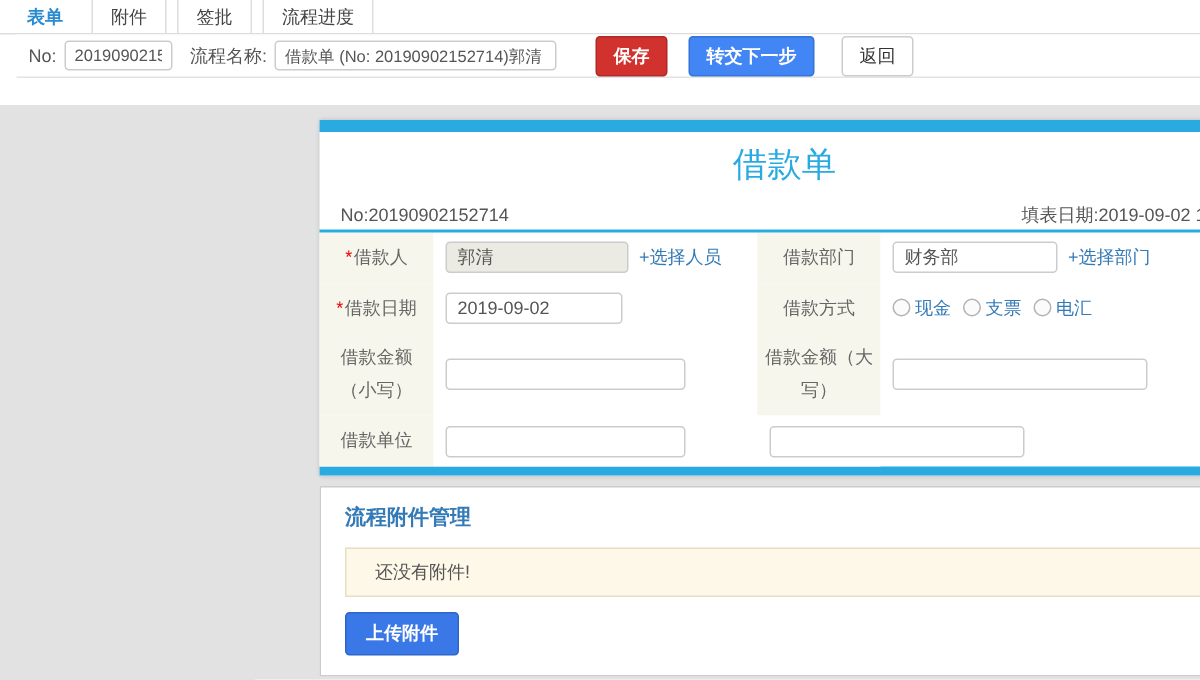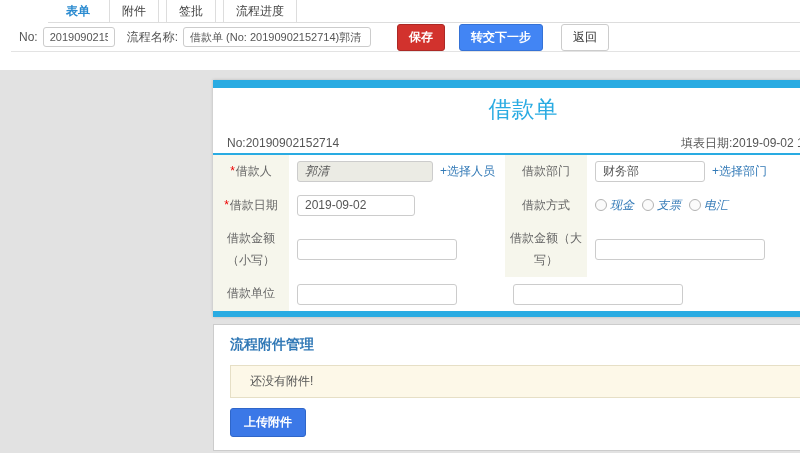--- a/index.html
+++ b/index.html
@@ -1,21 +1,21 @@
 <!DOCTYPE html>
 <html><head>
 <meta charset="utf-8">
 <style>
   * { margin:0; padding:0; box-sizing:border-box; }
   html,body { width:800px; height:453px; overflow:hidden;
     font-family:"Liberation Sans","DejaVu Sans",sans-serif; background:#fff; }
 
   
   .tabs-row { height:23px; background:#fff; border-bottom:1px solid #ddd;
-    display:flex; align-items:stretch; padding-left:6px;margin-left:48px; }
+    display:flex; align-items:stretch; padding-left:6px; }
   .tab { font-size:12px; padding:4px 12px 3px; color:#444; cursor:pointer;
     display:flex; align-items:center; }
   .tab.active { color:#2b8bd0; font-weight:bold; }
   .tab.boxed { border-left:1px solid #ddd; border-right:1px solid #ddd; margin-left:7px; }
 
   
   .control-row { height:29px; background:#fff; display:flex; align-items:center;
     padding:0 8px; border-bottom:1px solid #e3e3e3; font-size:12px; color:#555;margin-left:11px; }
   .ctl-label { margin-right:5px; white-space:nowrap; }
   .ctl-input { height:20px; border:1px solid #ccc; border-radius:3px;
@@ -44,25 +44,25 @@
 
   .form-grid { display:grid; grid-template-columns:76px 216px 82px 1fr; }
   .lbl { background:#f6f6ec; display:flex; align-items:center; justify-content:center;
     text-align:center; font-size:12px; color:#666; padding:6px 5px; line-height:1.8; }
   .fld { display:flex; align-items:center; padding:5px 8px; font-size:12px; gap:7px;
     background:#fff; }
   .req { color:#e00; margin-right:1px; }
   .inp { height:21px; border:1px solid #ccc; border-radius:3px; font-size:12px;
     color:#555; padding:0 7px; font-family:inherit; background:#fff; }
   .inp.disabled { background:#ebebe4; }
-  .w-borrower { width:136px;font-style:italic; } .w-date { width:118px; } .w-wide-l { width:160px; }
+  .w-borrower { width:122px; } .w-date { width:118px; } .w-wide-l { width:160px; }
   .w-dept { width:110px; } .w-wide-r { width:170px; }
   .link { color:#337ab7; font-size:12px; text-decoration:none; white-space:nowrap; cursor:pointer; }
   .radio-group { display:flex; align-items:center; gap:8px; }
-  .radio-opt { display:flex; align-items:center; gap:3px; color:#337ab7; cursor:pointer;font-style:italic; }
+  .radio-opt { display:flex; align-items:center; gap:3px; color:#337ab7; cursor:pointer; }
   .radio-dot { width:12px; height:12px; border-radius:50%; border:1px solid #b3b3b3;
     background:#fbfbfb; display:inline-block; }
 
   
   .attach-panel { margin-top:7px; background:#fff; border:1px solid #ccc;
     padding:11px 16px 13px; }
   .panel-heading-blue { color:#337ab7; font-size:14px; font-weight:bold; }
   .empty-box { margin-top:11px; background:#fdf8e8; border:1px solid #e6dfc6;
     padding:7px 19px; font-size:12px; color:#555; }
   .upload-btn { margin-top:10px; background:#3b78e7; color:#fff; font-size:12px;

